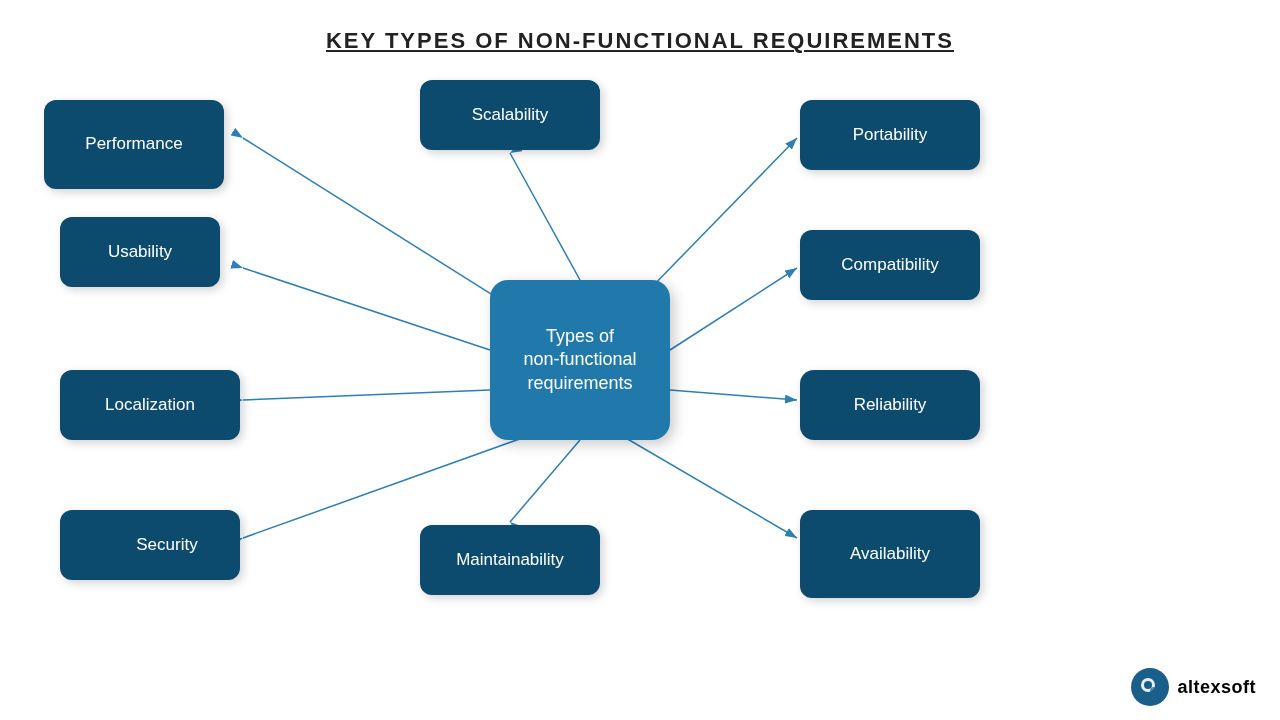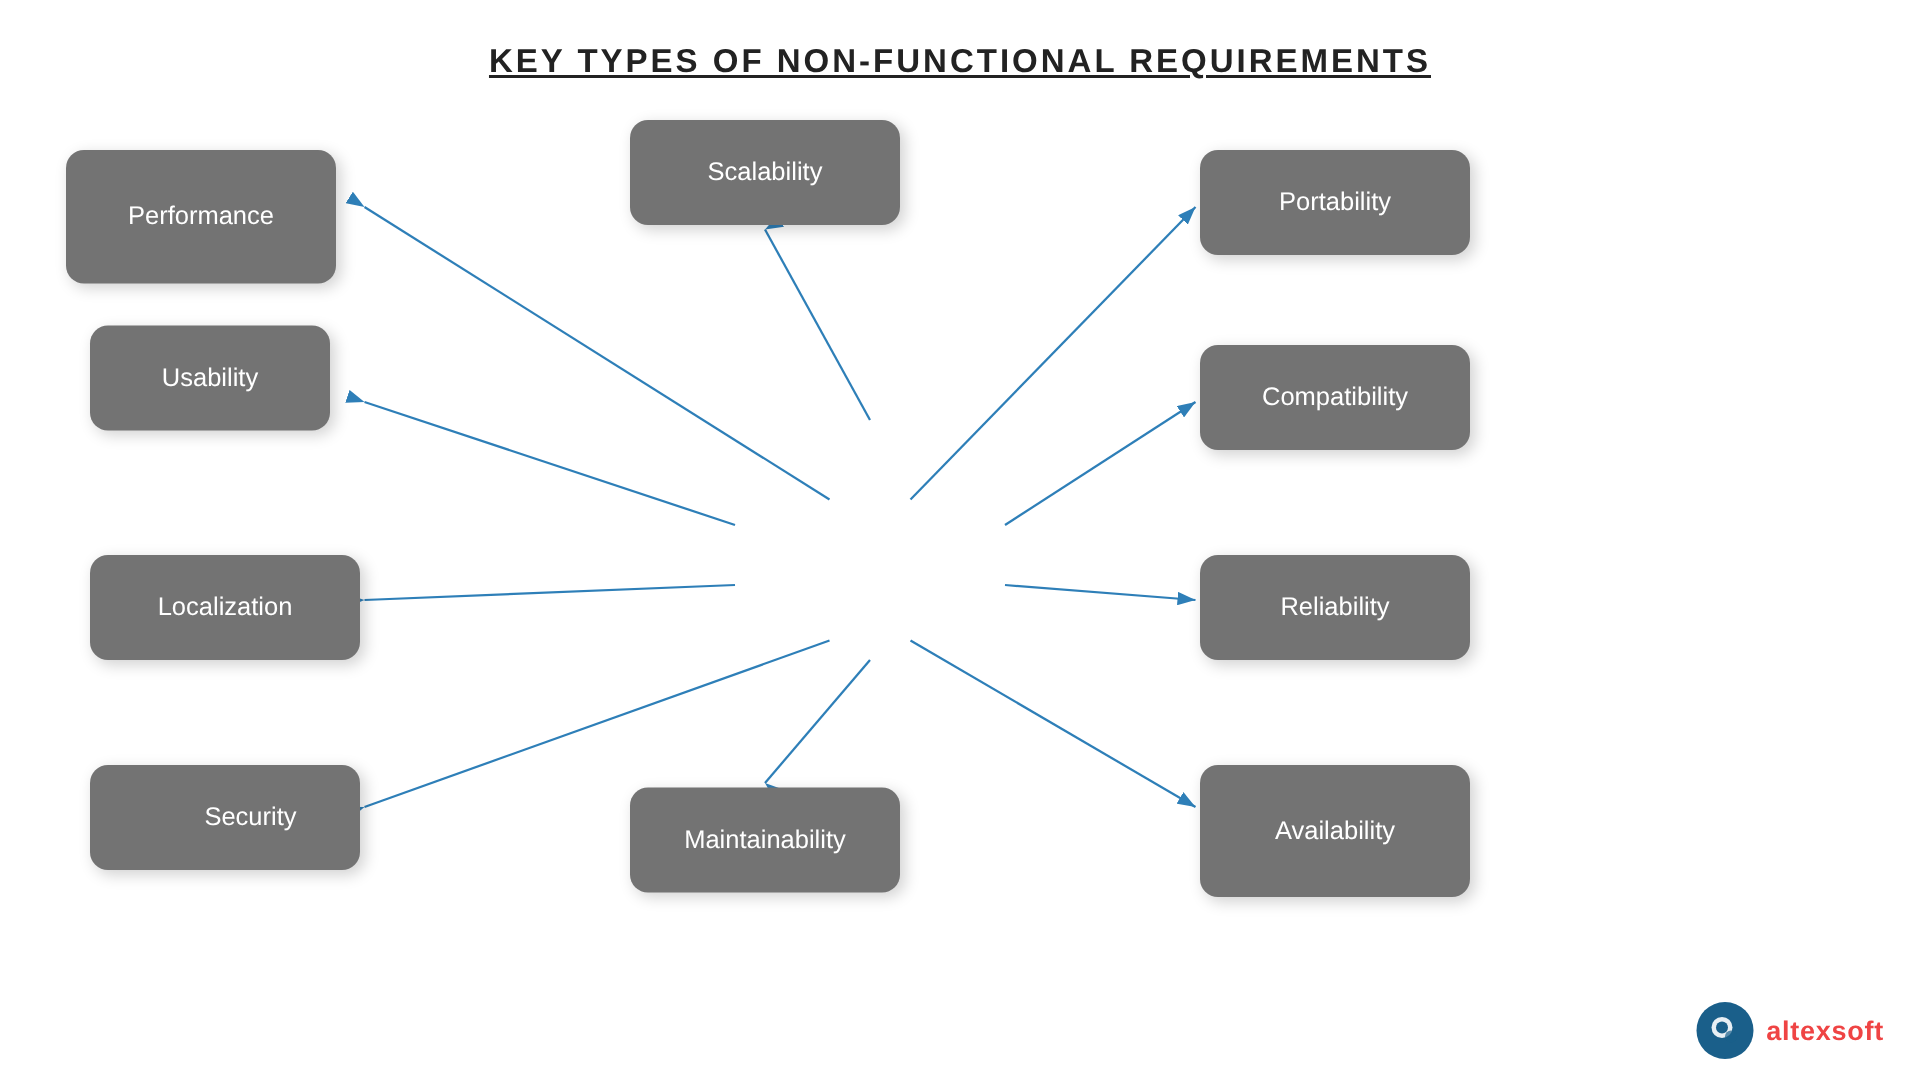--- a/index.html
+++ b/index.html
@@ -34,21 +34,21 @@
     svg.arrows {
       position: absolute;
       top: 0; left: 0;
       width: 100%;
       height: 100%;
       pointer-events: none;
     }
 
     .node {
       position: absolute;
-      background: #737373;
+      background: #0c4a6e;
       color: #fff;
       border-radius: 12px;
       display: flex;
       align-items: center;
       justify-content: center;
       text-align: center;
       font-size: 17px;
       box-shadow: 3px 3px 10px rgba(0,0,0,0.18);
       padding: 10px 14px;
       line-height: 1.3;
@@ -79,21 +79,21 @@
       align-items: center;
       justify-content: center;
       color: white;
       font-size: 20px;
       font-weight: bold;
     }
 
     .logo-text {
       font-size: 18px;
       font-weight: 600;
-      color: #ef4444;
+      color: #000000;
       letter-spacing: 0.5px;
     }
   </style>
 </head>
 <body>
 
 <div class="title">KEY TYPES OF NON-FUNCTIONAL REQUIREMENTS</div>
 
 <div class="diagram-area">
 
@@ -127,29 +127,34 @@
 
     <line x1="670" y1="320" x2="797" y2="330" stroke="#2e7fb8" stroke-width="1.5" marker-end="url(#arrowhead-right)"></line>
 
     <line x1="553" y1="357" x2="243" y2="468" stroke="#2e7fb8" stroke-width="1.5" marker-end="url(#arrowhead-left)"></line>
 
     <line x1="580" y1="370" x2="510" y2="452" stroke="#2e7fb8" stroke-width="1.5" marker-end="url(#arrowhead-down)"></line>
 
     <line x1="607" y1="357" x2="797" y2="468" stroke="#2e7fb8" stroke-width="1.5" marker-end="url(#arrowhead-right)"></line>
   </svg>
 
+  <div class="node center" style="left:490px; top:210px; width:180px; height:160px;">
+    <span style="white-space:pre-line;">Types of
+non-functional
+requirements</span>
+  </div>
 
   <div id="nodes-container">
       <div class="node" style="left: 44px; top: 30px; width: 180px; height: 89px;">Performance</div>
       <div class="node" style="left: 420px; top: 10px; width: 180px; height: 70px;">Scalability</div>
       <div class="node" style="left: 800px; top: 30px; width: 180px; height: 70px;">Portability</div>
       <div class="node" style="left: 60px; top: 147px; width: 160px; height: 70px; text-align: center;">Usability</div>
       <div class="node" style="left: 800px; top: 160px; width: 180px; height: 70px;">Compatibility</div>
       <div class="node" style="left: 60px; top: 300px; width: 180px; height: 70px;">Localization</div>
-      <div class="node" style="left: 800px; top: 300px; width: 180px; height: 70px;">Reliability</div>
+      <div class="node" style="left: 800px; top: 300px; width: 180px; height: 70px; border-radius: 14px;">Reliability</div>
       <div class="node" style="left: 60px; top: 440px; width: 180px; height: 70px; padding-left: 48px;">Security</div>
       <div class="node" style="left: 420px; top: 455px; width: 180px; height: 70px;">Maintainability</div>
       <div class="node" style="left: 800px; top: 440px; width: 180px; height: 88px;">Availability</div>
     </div>
 
 </div>
 
 <div class="logo-area">
   <div class="logo-icon">
     <svg width="24" height="24" viewBox="0 0 24 24" fill="white">

